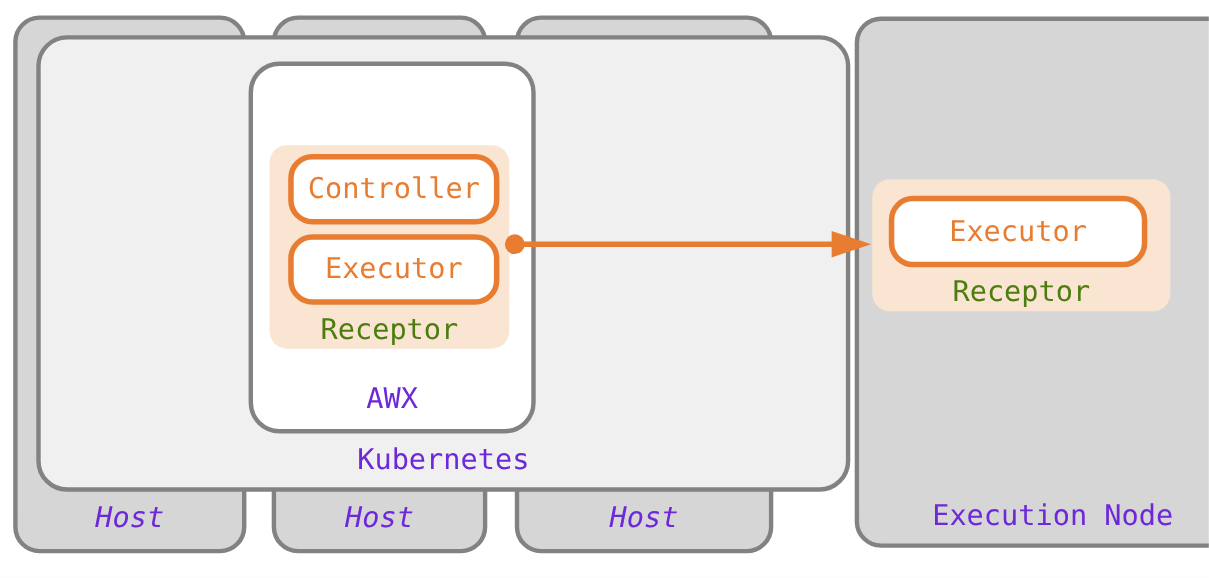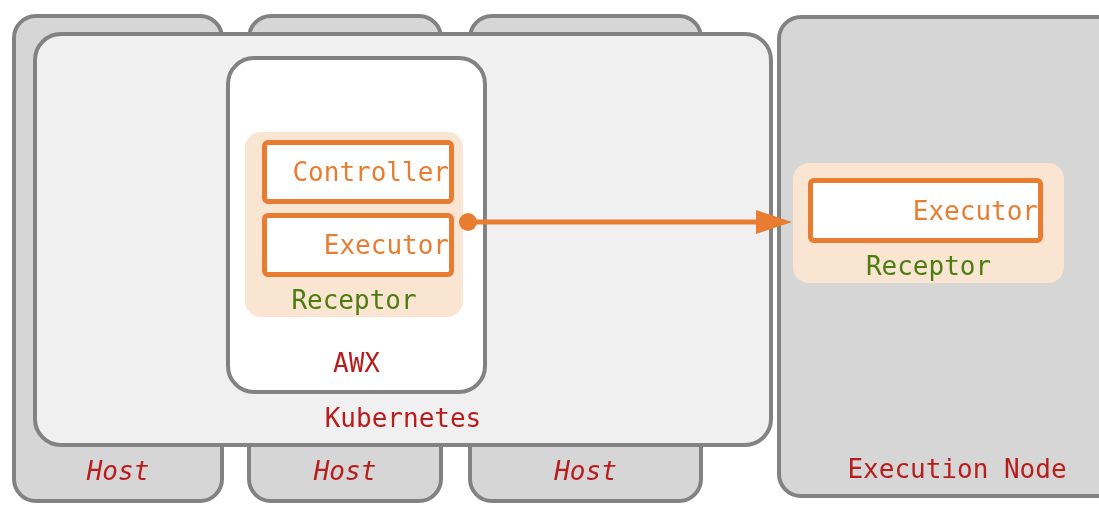--- a/index.html
+++ b/index.html
@@ -28,34 +28,34 @@
     border: 4.5px solid #828282;
     border-radius: 28px;
   }
   .receptor {
     background: #fae5d2;
     border-radius: 16px;
   }
   .orange-box {
     background: #ffffff;
     border: 5px solid #e87d32;
-    border-radius: 6px;
+    border-radius: 22px;
     display: flex;
     align-items: center;
-    justify-content: flex-end;
+    justify-content: center;
     color: #e87d32;
     font-size: 26px;
   }
   .lbl {
     position: absolute;
     left: 0; right: 0;
     text-align: center;
     font-size: 26px;
     line-height: 30px;
-    color: #b91c1c;
+    color: #6d28d9;
     white-space: nowrap;
   }
   .lbl.orange { color: #4d7c0f; }
 
   
   .host1 { left: 12px;  top: 14px; width: 212px; height: 489px; }
   .host2 { left: 247px; top: 14px; width: 196px; height: 489px; }
   .host3 { left: 468px; top: 14px; width: 235px; height: 489px; }
   .k8s   { left: 33px;  top: 32px; width: 740px; height: 415px; }
   .awx   { left: 226px; top: 56px; width: 261px; height: 338px; }

